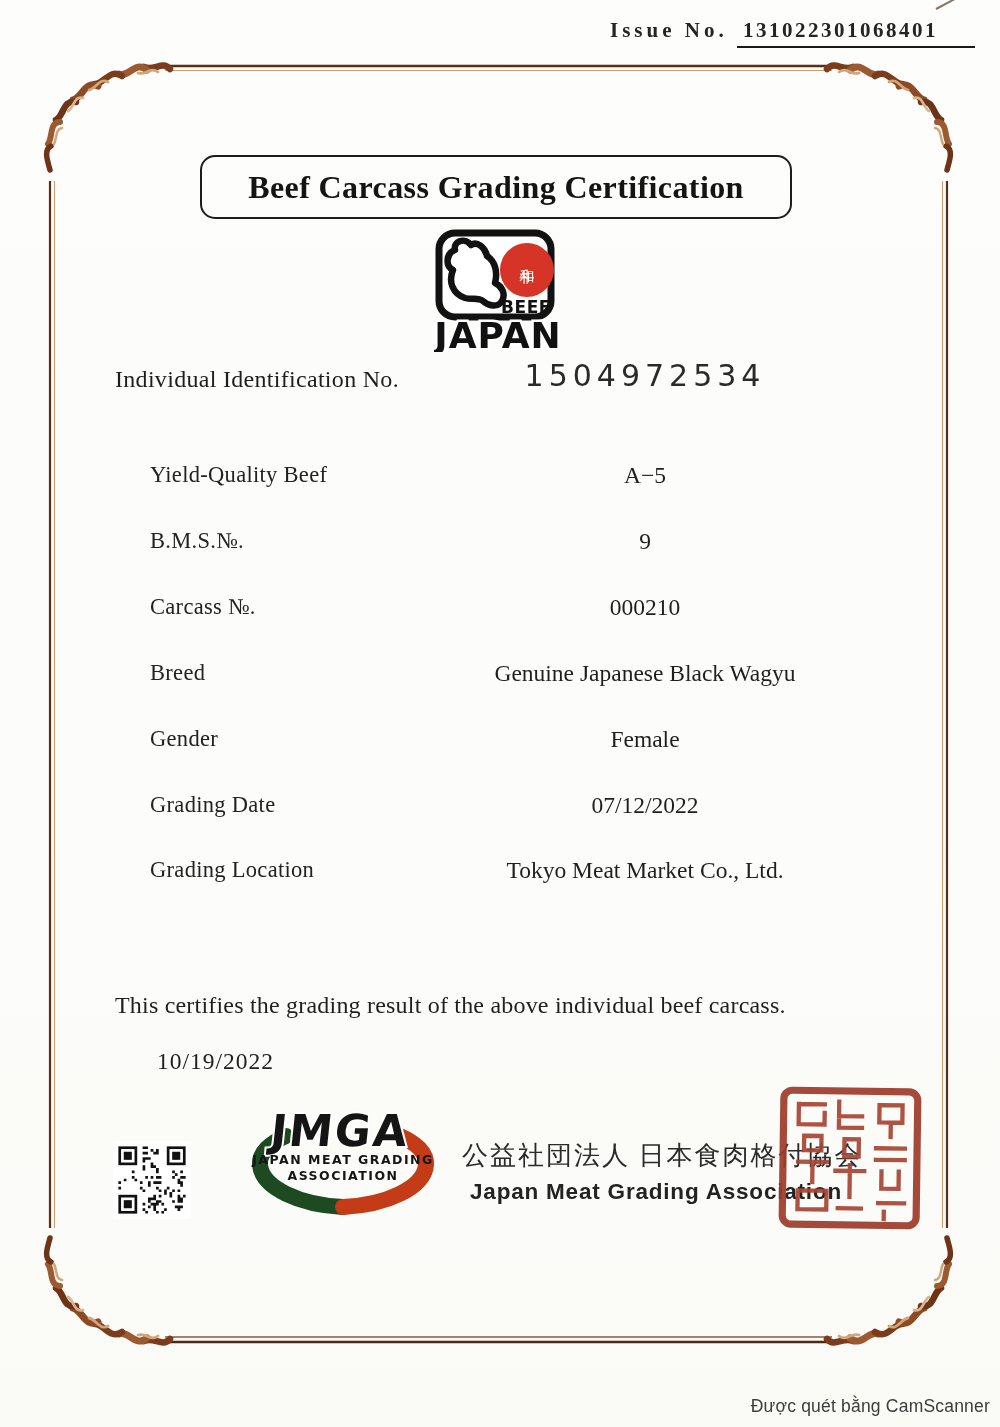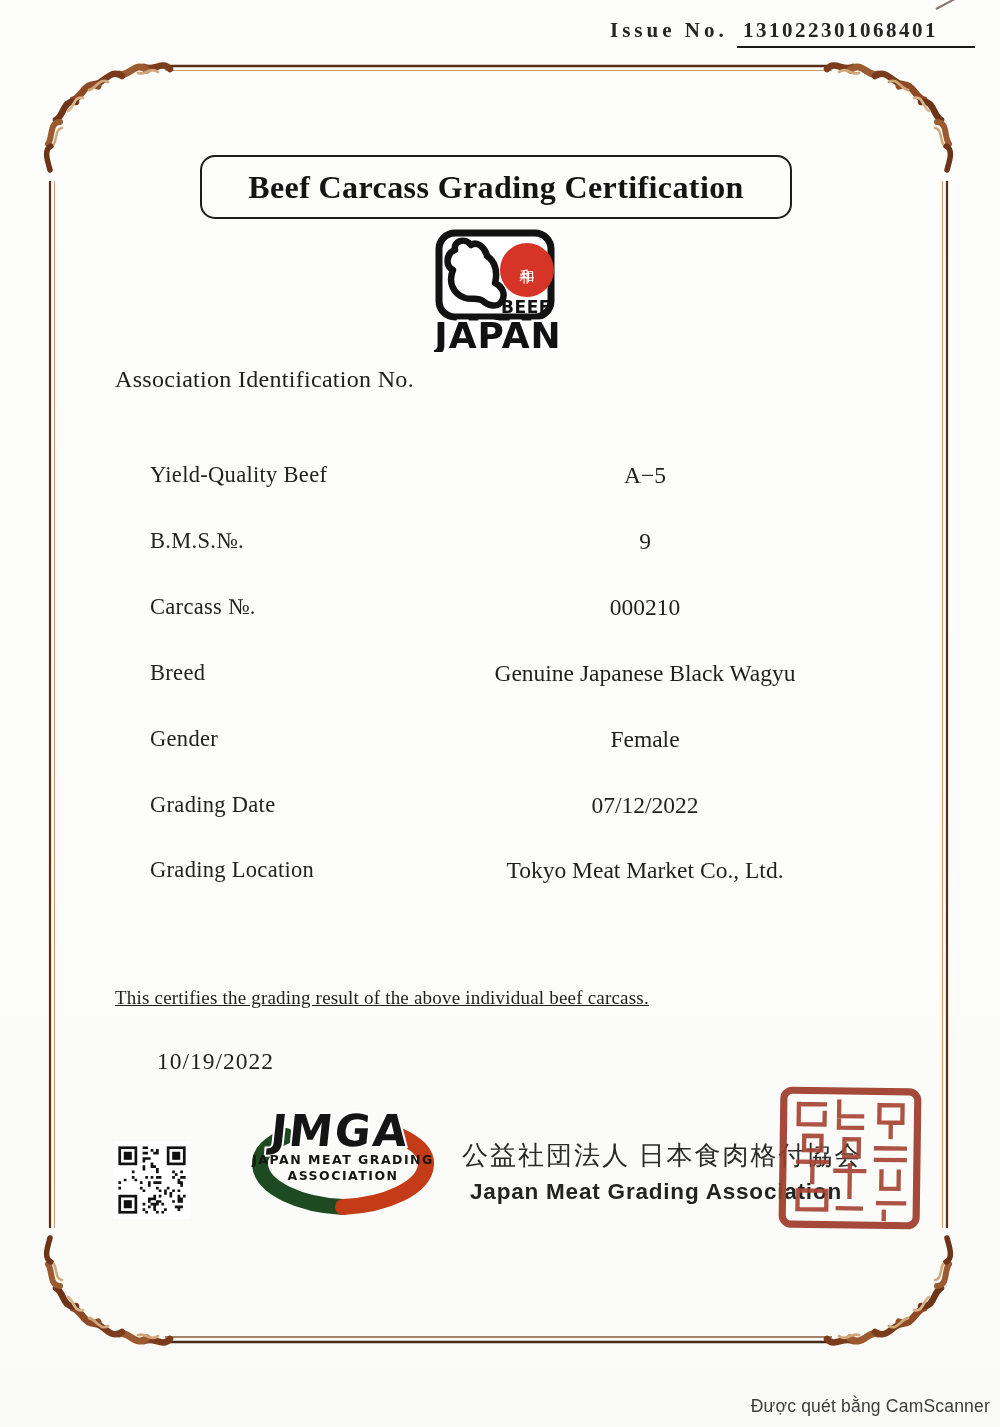--- a/index.html
+++ b/index.html
@@ -24,21 +24,21 @@
   .title-box h1{margin:0;font-size:32px;font-weight:bold;letter-spacing:.4px;color:#141414;}
   
   .id-label{top:366px;left:115px;font-size:24px;letter-spacing:.3px;}
   .id-value{top:358px;left:420px;width:450px;text-align:center;
     font-family:"DejaVu Sans","Liberation Sans",sans-serif;
     font-size:30px;letter-spacing:5px;color:#2a2a2a;}
   .field-row{left:0;width:1000px;height:30px;}
   .f-label{position:absolute;left:150px;font-size:22.5px;letter-spacing:.3px;color:#222;}
   .f-value{position:absolute;left:420px;width:450px;text-align:center;font-size:23.5px;color:#1f1f1f;}
   
-  .statement{top:968px;left:115px;width:800px;font-size:19px;letter-spacing:.2px;color:#1f1f1f;text-decoration:underline;}
+  .statement{top:968px;left:115px;width:800px;font-size:24px;letter-spacing:.2px;color:#1f1f1f;}
   .issue-date{top:1048px;left:157px;font-size:23.5px;letter-spacing:1px;color:#222;}
   
   .qr{top:1140px;left:113px;width:78px;height:80px;}
   .jmga{top:1102px;left:246px;width:194px;height:116px;}
   .assoc-jp{top:1138px;left:462px;font-size:26px;letter-spacing:2px;color:#2a2a2a;
     font-family:"Liberation Serif","DejaVu Serif",serif;white-space:nowrap;}
   .assoc-en{top:1179px;left:470px;font-size:22.5px;letter-spacing:.8px;font-weight:600;color:#232323;
     font-family:"Liberation Sans","DejaVu Sans",sans-serif;white-space:nowrap;}
   .seal{top:1086px;left:778px;width:144px;height:144px;transform:rotate(.8deg);opacity:.92;}
   .watermark{top:1396px;left:0;width:990px;text-align:right;
@@ -97,21 +97,22 @@
 
   <svg class="abs" style="top:228px;left:434px;" width="132" height="124" viewBox="0 0 132 124">
     <rect x="5" y="5" width="112" height="84" rx="16" fill="#fff" stroke="#121212" stroke-width="7"></rect>
     <circle cx="93" cy="42" r="27" fill="#d63426"></circle>
     <text x="93" y="29" font-size="15" fill="#ffffff" text-anchor="middle" style="writing-mode:vertical-rl;text-orientation:upright;font-family:'Liberation Serif',serif;">和牛</text>
     <path d="M37,17 C31,9 19,13 21,22 C12,25 11,38 19,42 C14,54 19,66 31,70 C38,72 44,69 49,73 C54,78 64,80 68,73 C72,66 68,58 61,55 C64,44 61,33 53,28 C51,19 43,13 37,17 Z" fill="#ffffff" stroke="#121212" stroke-width="6.5" stroke-linejoin="round"></path>
     <text x="92" y="85" font-size="17" font-weight="bold" text-anchor="middle" fill="#111" font-family="'DejaVu Sans','Liberation Sans',sans-serif" letter-spacing="0.5">BEEF</text>
     <text x="64" y="120" font-size="36" font-weight="bold" text-anchor="middle" fill="#111" font-family="'DejaVu Sans','Liberation Sans',sans-serif" letter-spacing="1" style="paint-order:stroke;stroke:#fff;stroke-width:5;">JAPAN</text>
   </svg>
 
-  <div class="abs id-label">Association Identification No.</div>
+  <div class="abs id-label">Individual Identification No.</div>
+  <div class="abs id-value">1504972534</div>
 
   <div class="abs field-row" style="top:462px">
     <span class="f-label">Yield-Quality Beef</span>
     <span class="f-value">A−5</span>
   </div>
   <div class="abs field-row" style="top:528px">
     <span class="f-label">B.M.S.№.</span>
     <span class="f-value">9</span>
   </div>
   <div class="abs field-row" style="top:594px">

